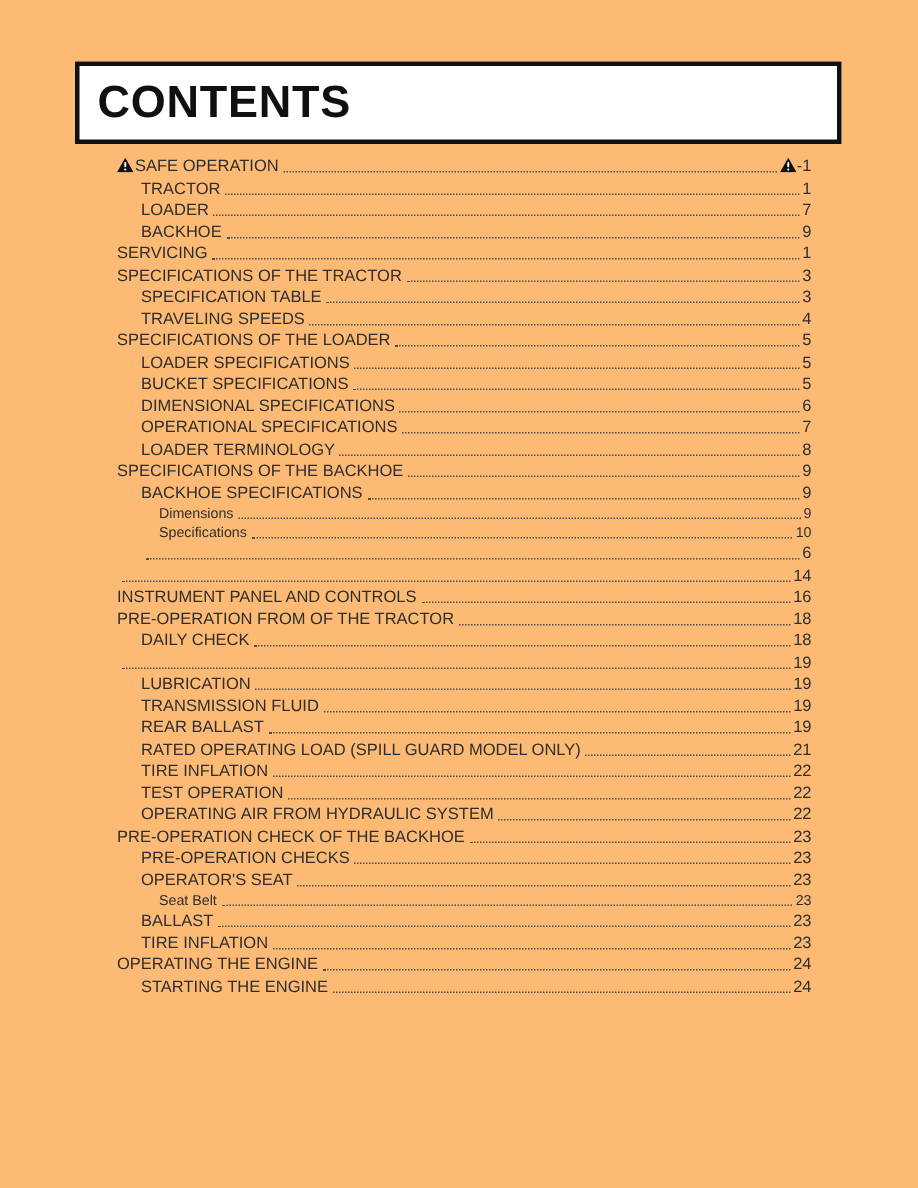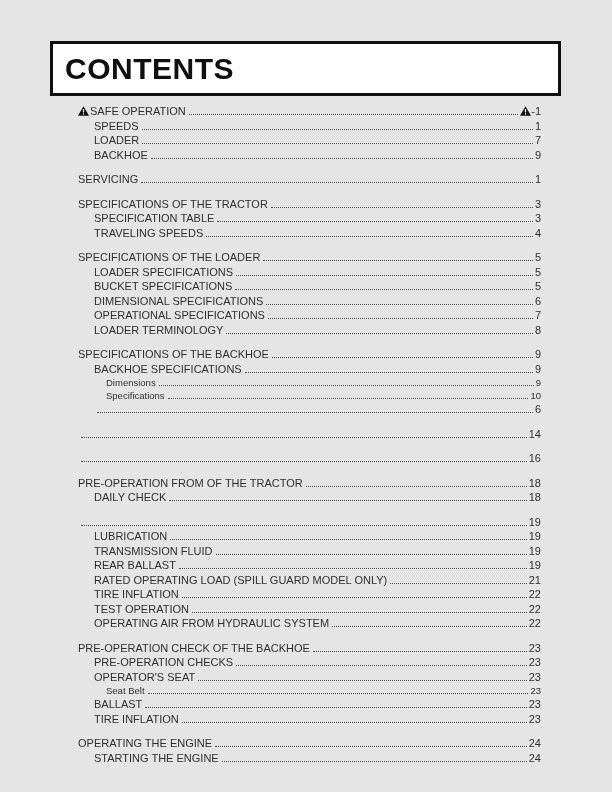--- a/index.html
+++ b/index.html
@@ -1,20 +1,20 @@
 <!DOCTYPE html>
 <html><head>
 <meta charset="utf-8">
 <style>
   html, body { margin: 0; padding: 0; background: #ffffff; }
   .page {
     position: relative;
     width: 612px;
     height: 792px;
-    background: #e5e5e5;
+    background: #fdba74;
     font-family: "Liberation Sans", sans-serif;
     color: #2e2e2e;
     overflow: hidden;
   }
   .header-box {
     position: absolute;
     left: 50px;
     top: 41px;
     width: 505px;
     height: 49px;
@@ -30,21 +30,21 @@
     color: #101010;
     margin-left: 12px;
     white-space: nowrap;
   }
   .toc {
     position: absolute;
     left: 78px;
     top: 104px;
     width: 463px;
   }
-  .toc-group + .toc-group { margin-top: 10px; }
+  .toc-group + .toc-group { margin-top: 0; }
   .row {
     display: flex;
     font-size: 11px;
     line-height: 14.5px;
     color: #2e2e2e;
   }
   .row.lvl2 { padding-left: 16px; }
   .row.lvl3 {
     padding-left: 28px;
     font-size: 9.5px;
@@ -86,21 +86,21 @@
               <circle cx="12" cy="17.2" r="1.6" fill="#ffffff"></circle>
             </svg>SAFE OPERATION</span>
     <span class="dots"></span>
     <span class="pagenum"><svg class="warn-icon" viewBox="0 0 24 21">
               <path d="M12 0 L24 21 H0 Z" fill="#111111"></path>
               <rect x="10.6" y="6.2" width="2.8" height="7.6" rx="1.2" fill="#ffffff"></rect>
               <circle cx="12" cy="17.2" r="1.6" fill="#ffffff"></circle>
             </svg>-1</span>
   </div>
         <div class="row lvl2">
-    <span class="label">SPEEDS</span>
+    <span class="label">TRACTOR</span>
     <span class="dots"></span>
     <span class="pagenum">1</span>
   </div>
         <div class="row lvl2">
     <span class="label">LOADER</span>
     <span class="dots"></span>
     <span class="pagenum">7</span>
   </div>
         <div class="row lvl2">
     <span class="label">BACKHOE</span>
@@ -191,20 +191,21 @@
   </div>
       </div>
       <div class="toc-group">
         <div class="row lvl1">
     <span class="dots"></span>
     <span class="pagenum">14</span>
   </div>
       </div>
       <div class="toc-group">
         <div class="row lvl1">
+    <span class="label">INSTRUMENT PANEL AND CONTROLS</span>
     <span class="dots"></span>
     <span class="pagenum">16</span>
   </div>
       </div>
       <div class="toc-group">
         <div class="row lvl1">
     <span class="label">PRE-OPERATION FROM OF THE TRACTOR</span>
     <span class="dots"></span>
     <span class="pagenum">18</span>
   </div>

